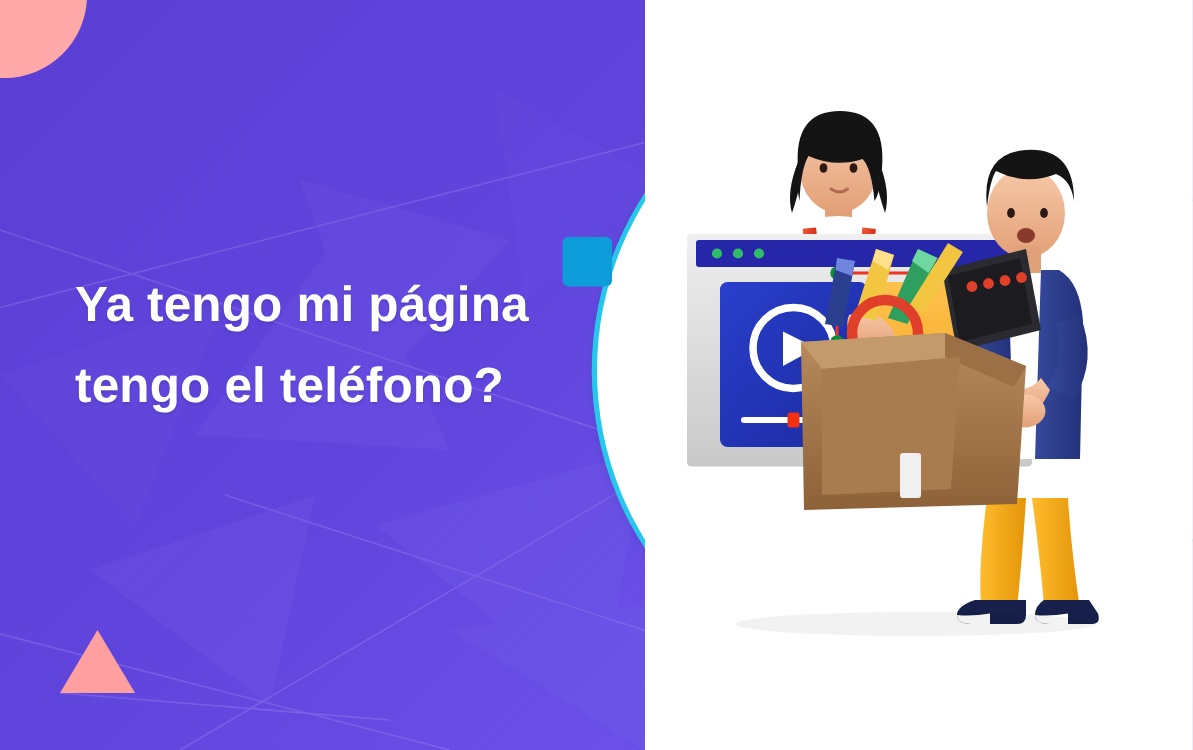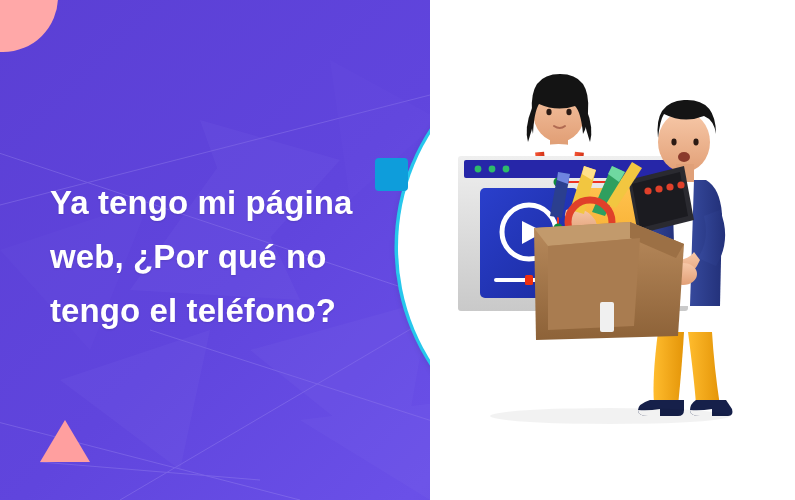--- a/index.html
+++ b/index.html
@@ -103,21 +103,20 @@
 
   <div class="white-disc"></div>
   <div class="white-disc2"></div>
 
   <div class="blue-square"></div>
 
   <div class="pink-triangle"></div>
 
   <div class="headline">
     <div>Ya tengo mi página</div>
-    <div>web, ¿Por qué no</div>
     <div>tengo el teléfono?</div>
   </div>
 
   <div class="illus">
     <svg width="345" height="400" viewBox="0 0 345 400" aria-hidden="true">
       <defs>
         <linearGradient id="skin" x1="0" y1="0" x2="0" y2="1">
           <stop offset="0%" stop-color="#f7c8a8"></stop>
             <stop offset="100%" stop-color="#e2a077"></stop>
         </linearGradient>

